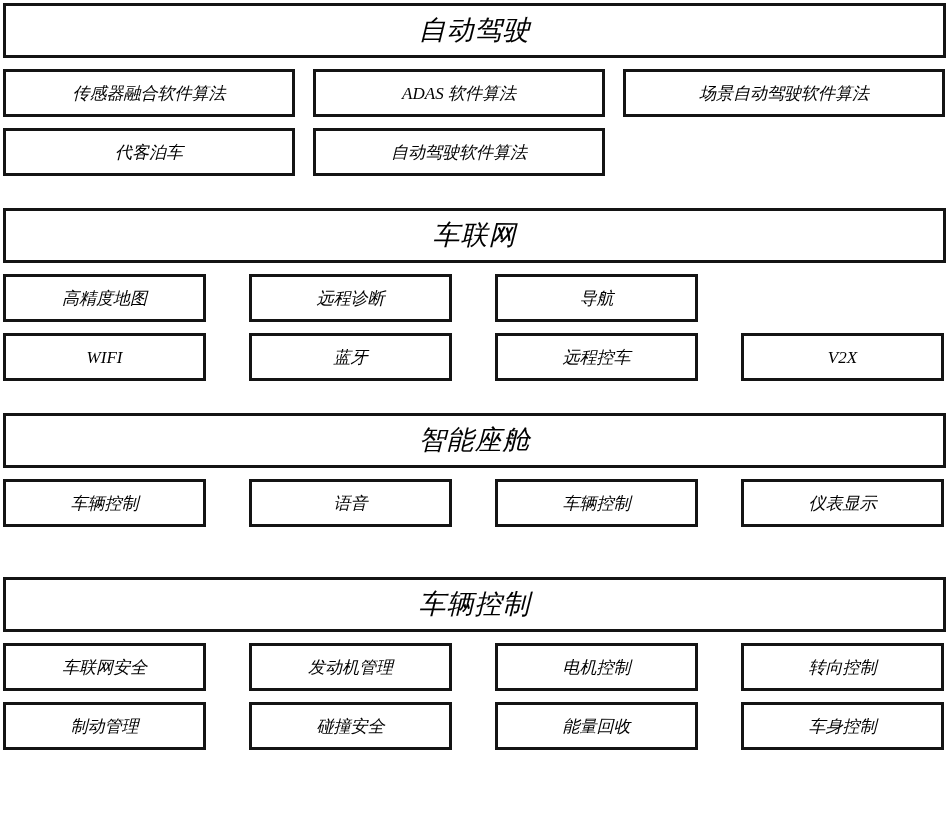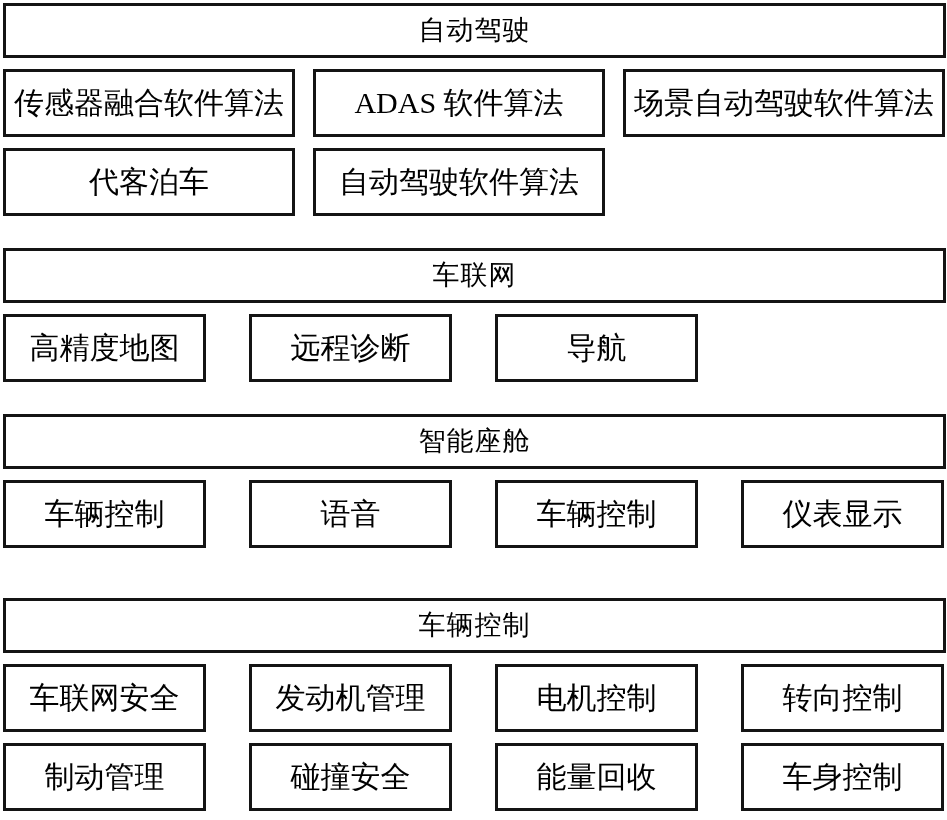--- a/index.html
+++ b/index.html
@@ -14,20 +14,21 @@
     color: #000000;
     overflow: hidden;
   }
 
   #diagram {
     position: relative;
     width: 947px;
     height: 820px;
     box-sizing: border-box;
     padding: 3px 1px 4px 3px;
+    font-style: italic;
   }
 
   .section {
     width: 100%;
   }
 
   .section-header {
     box-sizing: border-box;
     width: 100%;
     border: 3px solid #141414;
@@ -45,26 +46,26 @@
   .row {
     display: flex;
     width: 100%;
     margin-top: 11px;
   }
 
   .cell {
     box-sizing: border-box;
     border: 3px solid #141414;
     background: #ffffff;
-    height: 68px;
+    height: 48px;
     display: flex;
     align-items: center;
     justify-content: center;
     text-align: center;
-    font-size: 30px;
+    font-size: 17px;
     line-height: 1;
     white-space: nowrap;
     overflow: hidden;
   }
 
   
   .cols-3 .cell { width: 292px; }
   .cols-3 .cell + .cell { margin-left: 18px; }
   .cols-3 .cell:nth-child(2) { width: 292px; }
   .cols-3 .cell:nth-child(3) { width: 322px; }
@@ -99,20 +100,26 @@
 
   <div class="section gap-1">
     <div class="section-header">车联网</div>
 
     <div class="row cols-4">
       <div class="cell">高精度地图</div>
       <div class="cell">远程诊断</div>
       <div class="cell">导航</div>
     </div>
 
+    <div class="row cols-4">
+      <div class="cell">WIFI</div>
+      <div class="cell">蓝牙</div>
+      <div class="cell">远程控车</div>
+      <div class="cell">V2X</div>
+    </div>
   </div>
 
   <div class="section gap-2">
     <div class="section-header">智能座舱</div>
 
     <div class="row cols-4">
       <div class="cell">车辆控制</div>
       <div class="cell">语音</div>
       <div class="cell">车辆控制</div>
       <div class="cell">仪表显示</div>

